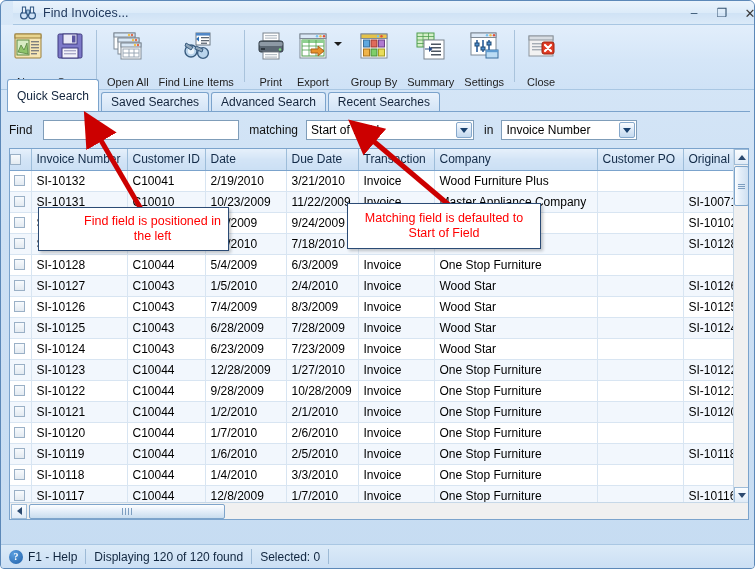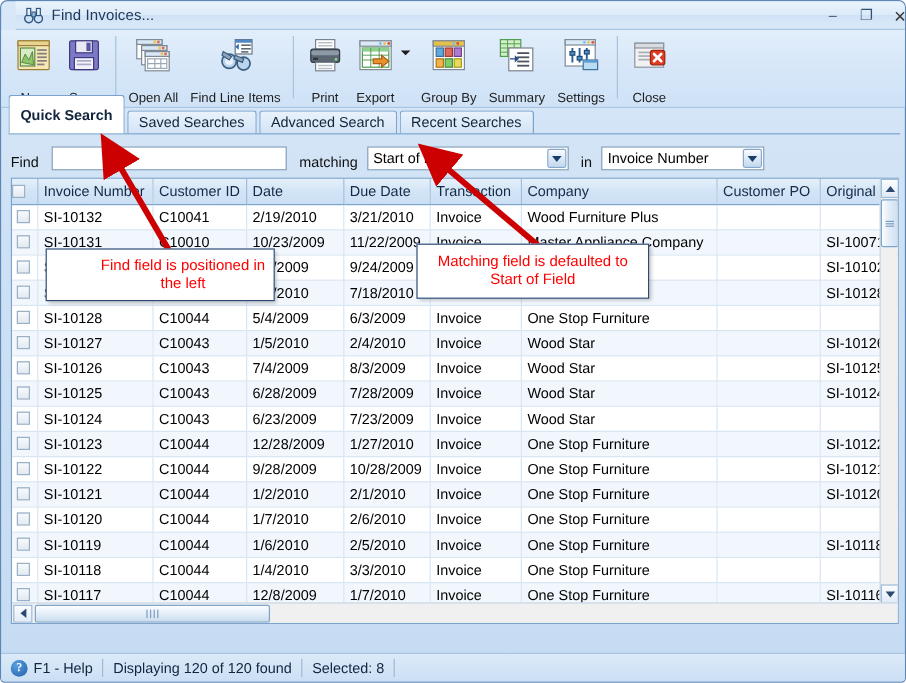--- a/index.html
+++ b/index.html
@@ -106,29 +106,29 @@
     border-bottom: none;
     border-radius: 3px 3px 0 0;
     margin-right: 2px;
     cursor: default;
     white-space: nowrap;
   }
   .tab.active {
     background: #ffffff;
     height: 32px;
     position: relative; z-index: 2;
-    font-weight: bold;
+    font-weight: normal;
     margin-top: 36px;
   }
 
   
   .findbar {
     position: absolute; left: 8px; top: 117px;
     width: 740px; height: 24px;
-    display: flex; align-items: flex-end;
+    display: flex; align-items: center;
   }
   .lbl { font-size: 12px; color: #101010; }
   .find-input {
     width: 196px; height: 20px;
     margin-left: 11px; margin-right: 10px;
     border: 1px solid #7f9db9;
     background: #ffffff;
     font-family: "Liberation Sans", sans-serif;
     font-size: 12px;
     padding: 0 3px;
@@ -864,18 +864,18 @@
     <div class="sb-cell">
       <span class="help-ico">?</span>
       <span>F1 - Help</span>
     </div>
     <div class="sb-div"></div>
     <div class="sb-cell">
       <span>Displaying 120 of 120 found</span>
     </div>
     <div class="sb-div"></div>
     <div class="sb-cell">
-      <span>Selected: 8</span>
+      <span>Selected: 0</span>
     </div>
     <div class="sb-div"></div>
   </div>
 
 </div>
 
 </body></html>

